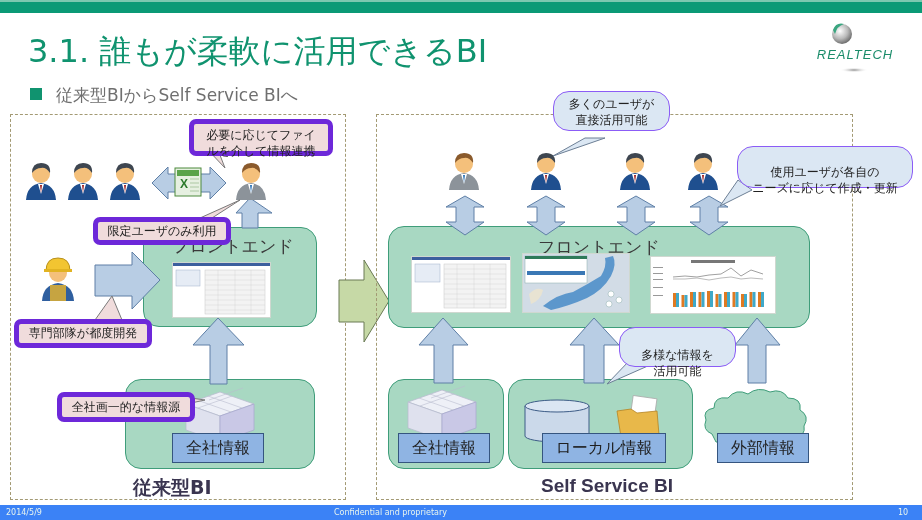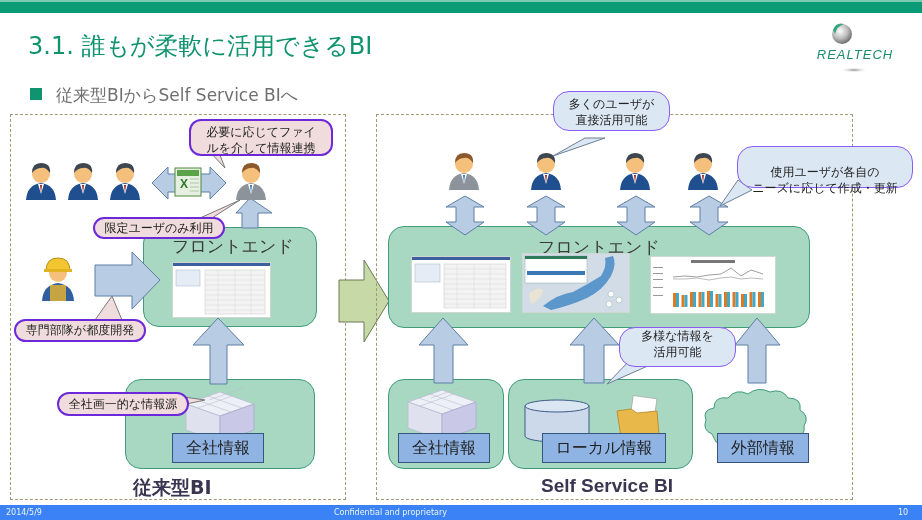--- a/index.html
+++ b/index.html
@@ -1,28 +1,28 @@
 <!DOCTYPE html>
 <html><head>
 <meta charset="utf-8">
 <style>
   html,body{margin:0;padding:0;}
   body{width:922px;height:520px;position:relative;overflow:hidden;background:#fff;font-family:"DejaVu Sans",sans-serif;}
   .abs{position:absolute;}
   .topbar{left:0;top:0;width:922px;height:13px;background:#0b9a76;border-top:2px solid #7cc8b0;box-sizing:border-box;}
-  .title{left:28px;top:30px;font-size:24px;color:#10936f;letter-spacing:0px;white-space:nowrap;}
+  .title{left:28px;top:30px;font-size:32px;color:#10936f;letter-spacing:0px;white-space:nowrap;}
   .subtitle{left:30px;top:84px;font-size:17px;color:#6f6f6f;white-space:nowrap;}
   .subtitle .sq{display:inline-block;width:12px;height:12px;background:#10936f;margin-right:14px;vertical-align:1px;}
   .logo{left:800px;top:20px;width:110px;height:58px;}
   .panel{border:1px dashed #a39a74;}
   .green-box{background:#a8d8c2;border:1.5px solid #3f9d7a;border-radius:16px;}
   .front-label{font-size:17px;color:#3a3a3a;white-space:nowrap;}
   .info-label{background:#8fb4e3;border:1px solid #35557f;font-size:16px;color:#1f1f1f;text-align:center;line-height:28px;white-space:nowrap;}
   .callout{font-size:12px;line-height:16px;color:#222;text-align:center;white-space:nowrap;}
-  .callout-pink{background:#f0dcdc;border:2px solid #6d28d9;border-radius:12px;}
+  .callout-pink{background:#f0dcdc;border:5px solid #6d28d9;border-radius:7px;}
   .callout-blue{background:#dbe7f3;border:1px solid #8b5cf6;border-radius:16px;}
   .panel-title{font-size:19px;font-weight:bold;color:#3a3550;white-space:nowrap;}
   .footer{left:0;top:505px;width:922px;height:15px;background:#3b82f6;color:#e8f5ef;font-size:8px;line-height:15px;}
   .thumb{background:#fff;border:1px solid #cfd8d0;overflow:hidden;}
   svg{overflow:visible;}
 </style>
 </head>
 <body>
 
 <div class="abs topbar"></div>
@@ -300,21 +300,21 @@
 
 <svg class="abs" style="left:0;top:0;" width="922" height="520">
   <polygon points="585,138 605,138 553,156" fill="#dbe7f3" stroke="#6d7f95" stroke-width="1"></polygon>
   <polygon points="738,180 752,190 720,206" fill="#dbe7f3" stroke="#6d7f95" stroke-width="1"></polygon>
   <polygon points="630,360 650,365 607,384" fill="#dbe7f3" stroke="#6d7f95" stroke-width="1"></polygon>
 </svg>
 <div class="abs callout callout-blue" style="left:553px;top:91px;width:117px;height:40px;padding-top:4px;box-sizing:border-box;"><span style="white-space:pre-line;">多くのユーザが
 直接活用可能</span></div>
 <div class="abs callout callout-blue" style="left:737px;top:146px;width:176px;height:42px;padding-top:17px;box-sizing:border-box;"><span style="white-space:pre-line;">使用ユーザが各自の
 ニーズに応じて作成・更新</span></div>
-<div class="abs callout callout-blue" style="left:619px;top:327px;width:117px;height:40px;padding-top:0;box-sizing:border-box;"><span style="white-space:pre-line;">多様な情報を
+<div class="abs callout callout-blue" style="left:619px;top:327px;width:117px;height:40px;padding-top:19px;box-sizing:border-box;"><span style="white-space:pre-line;">多様な情報を
 活用可能</span></div>
 
 <div class="abs panel-title" style="left:541px;top:475px;font-family:'Liberation Sans',sans-serif;">Self Service BI</div>
 
 <div class="abs footer">
   <span class="abs" style="left:6px;">2014/5/9</span>
   <span class="abs" style="left:334px;">Confidential and proprietary</span>
   <span class="abs" style="left:898px;">10</span>
 </div>
 

